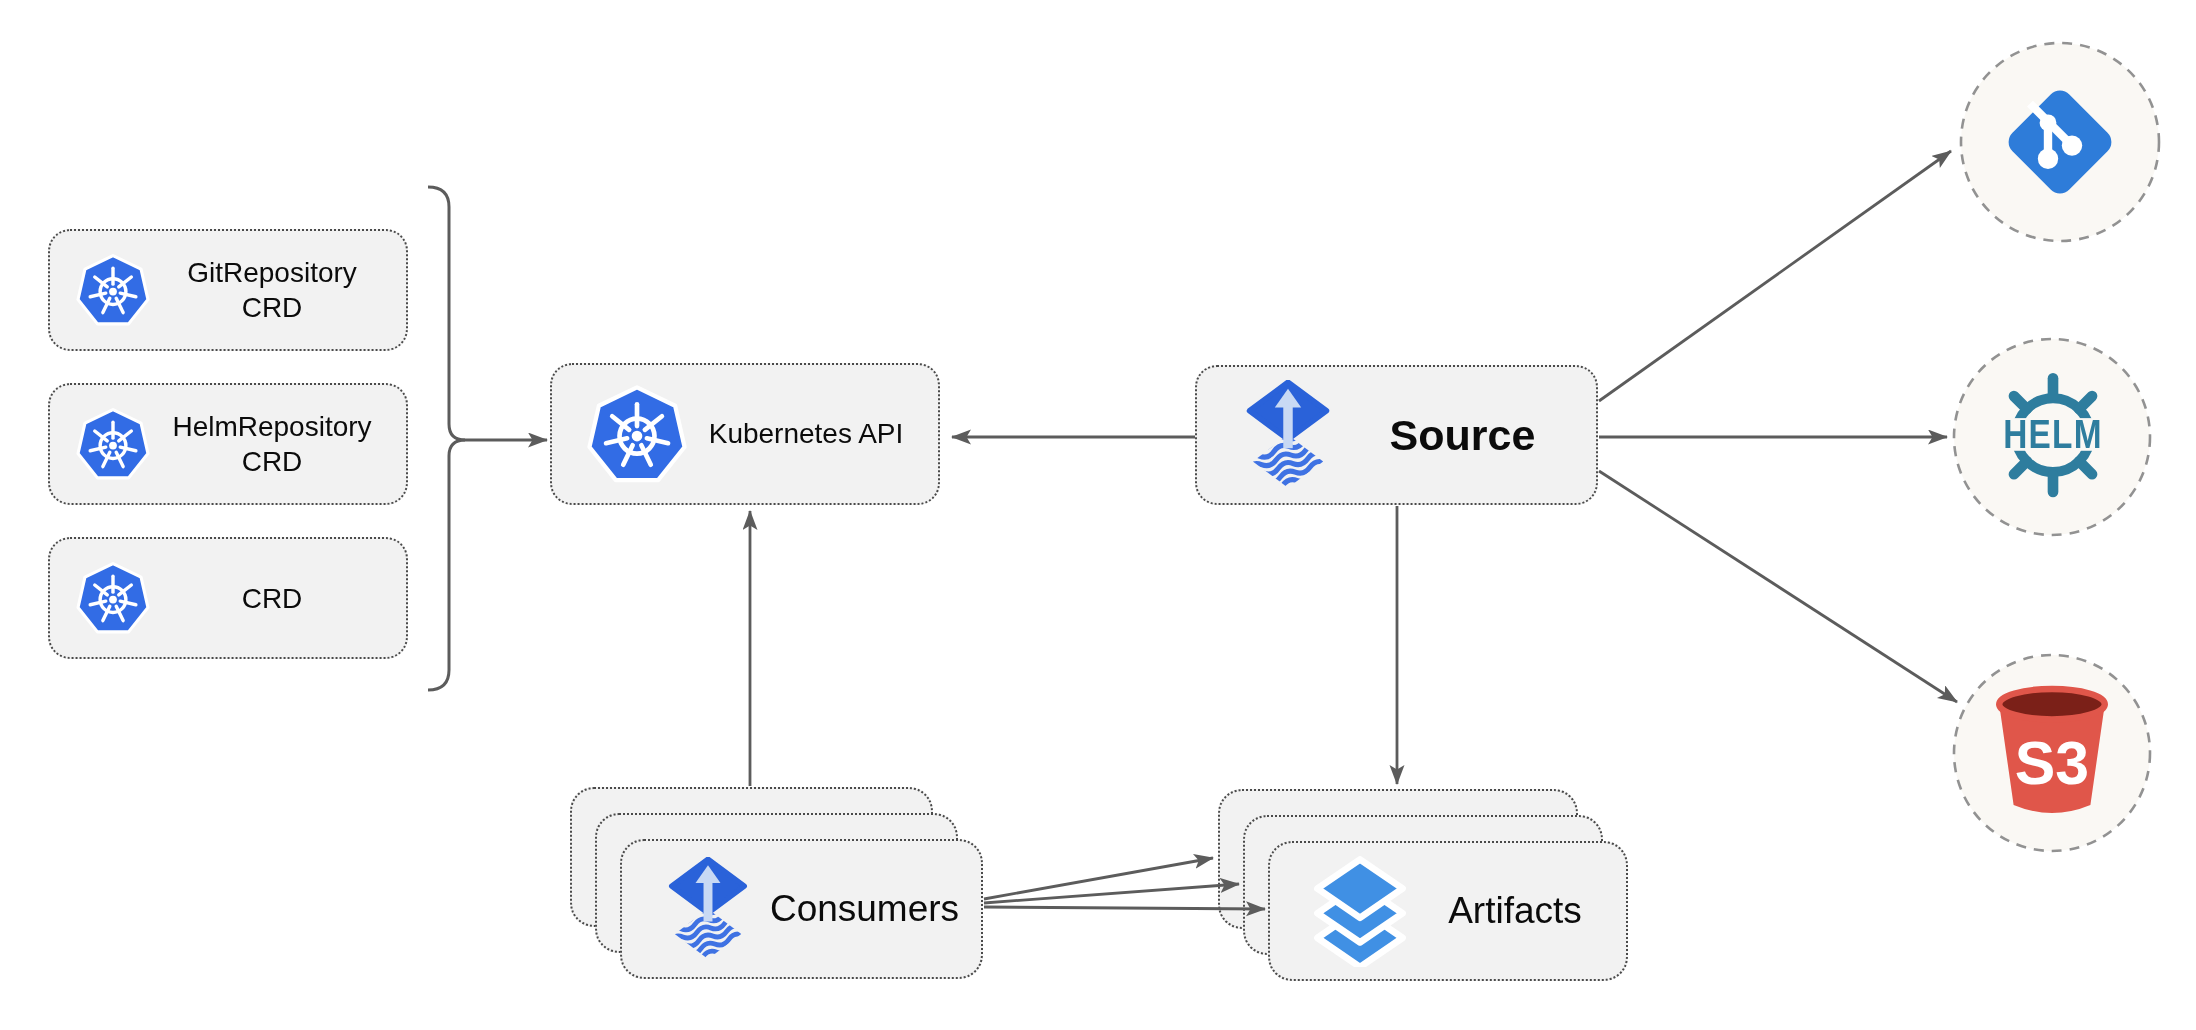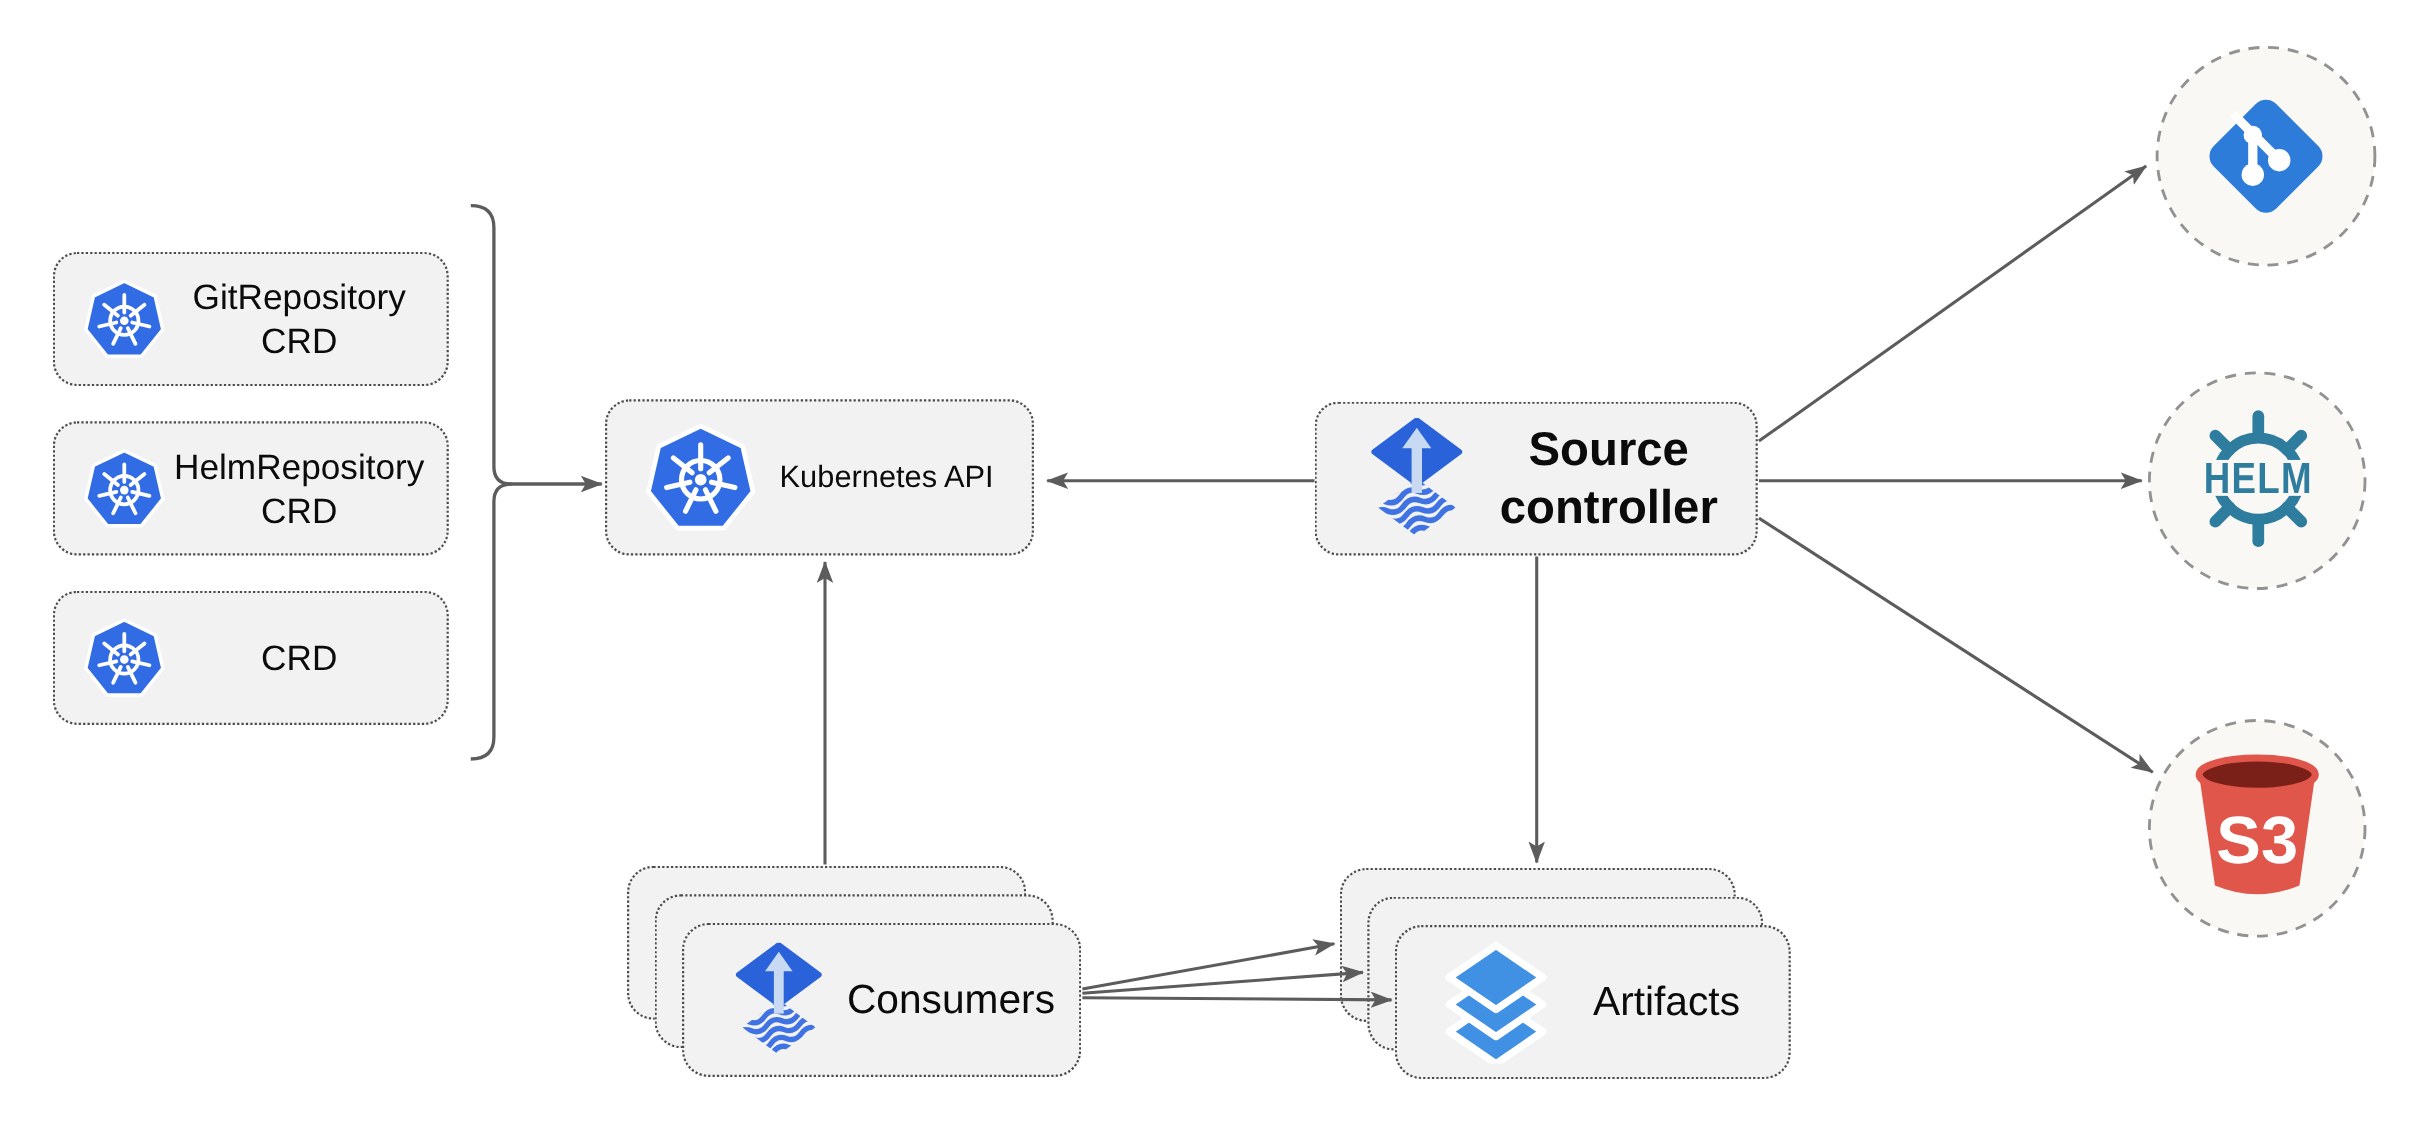--- a/index.html
+++ b/index.html
@@ -7,21 +7,21 @@
     position:relative; width:2196px; height:1030px; background:#ffffff;
     font-family:"Liberation Sans", sans-serif; overflow:hidden;
   }
   .node {
     position:absolute; box-sizing:border-box;
     background:#f2f2f2; border:2.5px dotted #4a4a4a; border-radius:22px;
     display:flex; align-items:center;
   }
   .node .label { flex:1; text-align:center; color:#0b0b0b; }
   .crd { left:48px; width:360px; height:122px; padding:0 14px 0 24px; }
-  .crd .label { font-size:32px; line-height:1.25; }
+  .crd .label { font-size:28px; line-height:1.25; }
   .crd svg.icon { width:78px; height:78px; flex:0 0 auto; }
   #crd-git   { top:229px; }
   #crd-helm  { top:383px; }
   #crd-bucket{ top:537px; }
 
   #k8s-api { left:550px; top:363px; width:390px; height:142px; padding:0 16px 0 32px; }
   #k8s-api svg.icon { width:106px; height:106px; flex:0 0 auto; }
   #k8s-api .label { font-size:28px; }
 
   #source-ctrl { left:1195px; top:365px; width:403px; height:140px; padding:0 14px 0 36px; }
@@ -161,21 +161,20 @@
       </svg>
     <div class="label">Kubernetes API</div>
   </div>
 
   <div class="node" id="source-ctrl">
     <svg class="icon" viewBox="0 0 100 100">
         <use href="#sym-flux"></use>
       </svg>
     <div class="label">
       <div>Source</div>
-      <div>controller</div>
     </div>
   </div>
 
   <div class="stack" id="artifacts-stack">
     <div class="node back"></div>
     <div class="node mid"></div>
     <div class="node front">
       <svg class="icon" viewBox="0 0 100 100">
           <use href="#sym-layers"></use>
         </svg>

